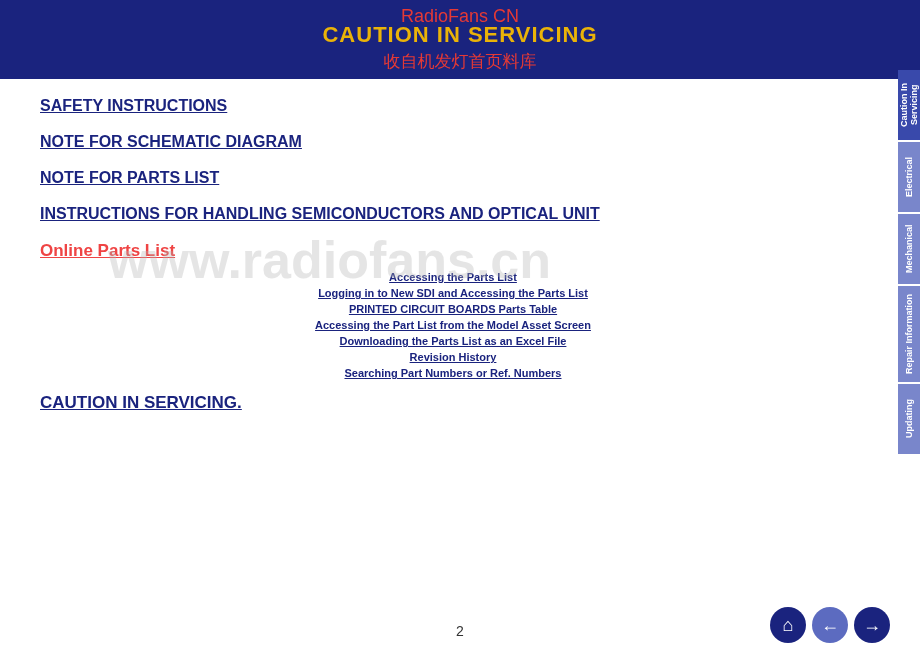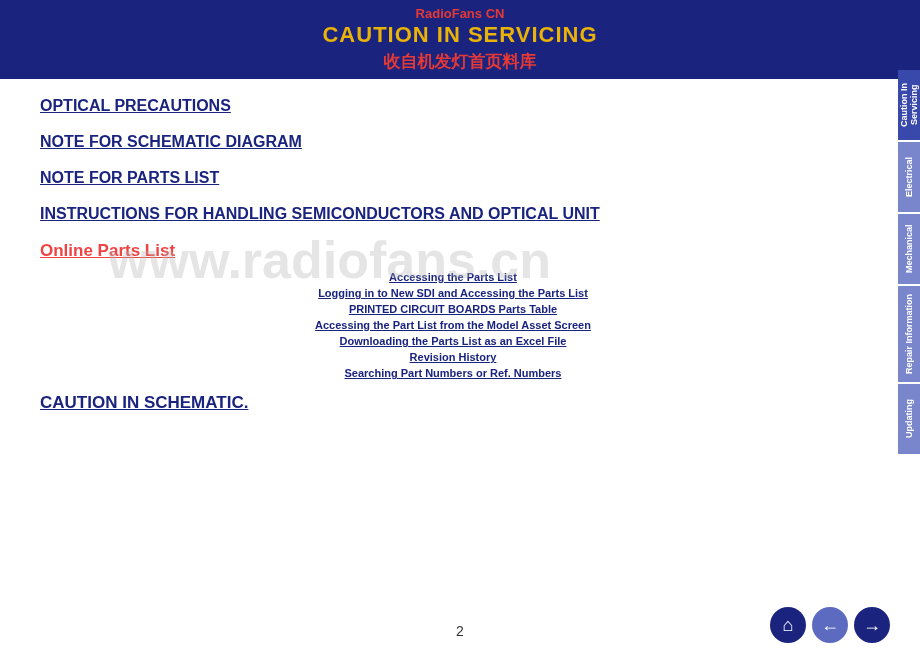--- a/index.html
+++ b/index.html
@@ -15,40 +15,40 @@
     
     .header {
       background: #1a237e;
       color: #fff;
       text-align: center;
       padding: 10px 0 6px 0;
       position: relative;
     }
     .header-watermark-top {
       color: #e53935;
-      font-size: 13px;
-      font-weight: bold;
+      font-size: 18px;
+      font-weight: normal;
       position: absolute;
       top: 6px;
       left: 50%;
       transform: translateX(-50%);
       white-space: nowrap;
     }
     .header-title {
       font-size: 22px;
       font-weight: bold;
       letter-spacing: 1px;
       color: #eab308;
       display: block;
       margin-top: 12px;
     }
     .header-watermark-bottom {
       color: #e53935;
       font-size: 17px;
-      font-weight: bold;
+      font-weight: normal;
       display: block;
       margin-top: 2px;
     }
 
     
     .sidebar-tabs {
       position: absolute;
       right: 0;
       top: 70px;
       display: flex;
@@ -202,38 +202,38 @@
   <div class="sidebar-tab">Electrical</div>
   <div class="sidebar-tab">Mechanical</div>
   <div class="sidebar-tab">Repair Information</div>
   <div class="sidebar-tab">Updating</div>
 </div>
 
 <div class="watermark">www.radiofans.cn</div>
 
 <div class="main-content">
 
-  <a class="section-link-large">OPTICAL PRECAUTIONS</a>
+  <a class="section-link-large">SAFETY INSTRUCTIONS</a>
   <a class="section-link-large">NOTE FOR SCHEMATIC DIAGRAM</a>
   <a class="section-link-large">NOTE FOR PARTS LIST</a>
   <a class="section-link-large">INSTRUCTIONS FOR HANDLING SEMICONDUCTORS AND OPTICAL UNIT</a>
 
   <span class="online-parts-title">Online Parts List</span>
 
   <div class="sub-links">
     <a class="sub-link">Accessing the Parts List</a>
     <a class="sub-link">Logging in to New SDI and Accessing the Parts List</a>
     <a class="sub-link">PRINTED CIRCUIT BOARDS Parts Table</a>
     <a class="sub-link">Accessing the Part List from the Model Asset Screen</a>
     <a class="sub-link">Downloading the Parts List as an Excel File</a>
     <a class="sub-link">Revision History</a>
     <a class="sub-link">Searching Part Numbers or Ref. Numbers</a>
   </div>
 
-  <span class="caution-title">CAUTION IN SCHEMATIC.</span>
+  <span class="caution-title">CAUTION IN SERVICING.</span>
 
 </div>
 
 <div class="footer">
   <span class="footer-page">2</span>
   <div class="footer-nav">
     <button class="nav-btn nav-btn-home">⌂</button>
     <button class="nav-btn nav-btn-back">←</button>
     <button class="nav-btn nav-btn-fwd">→</button>
   </div>

